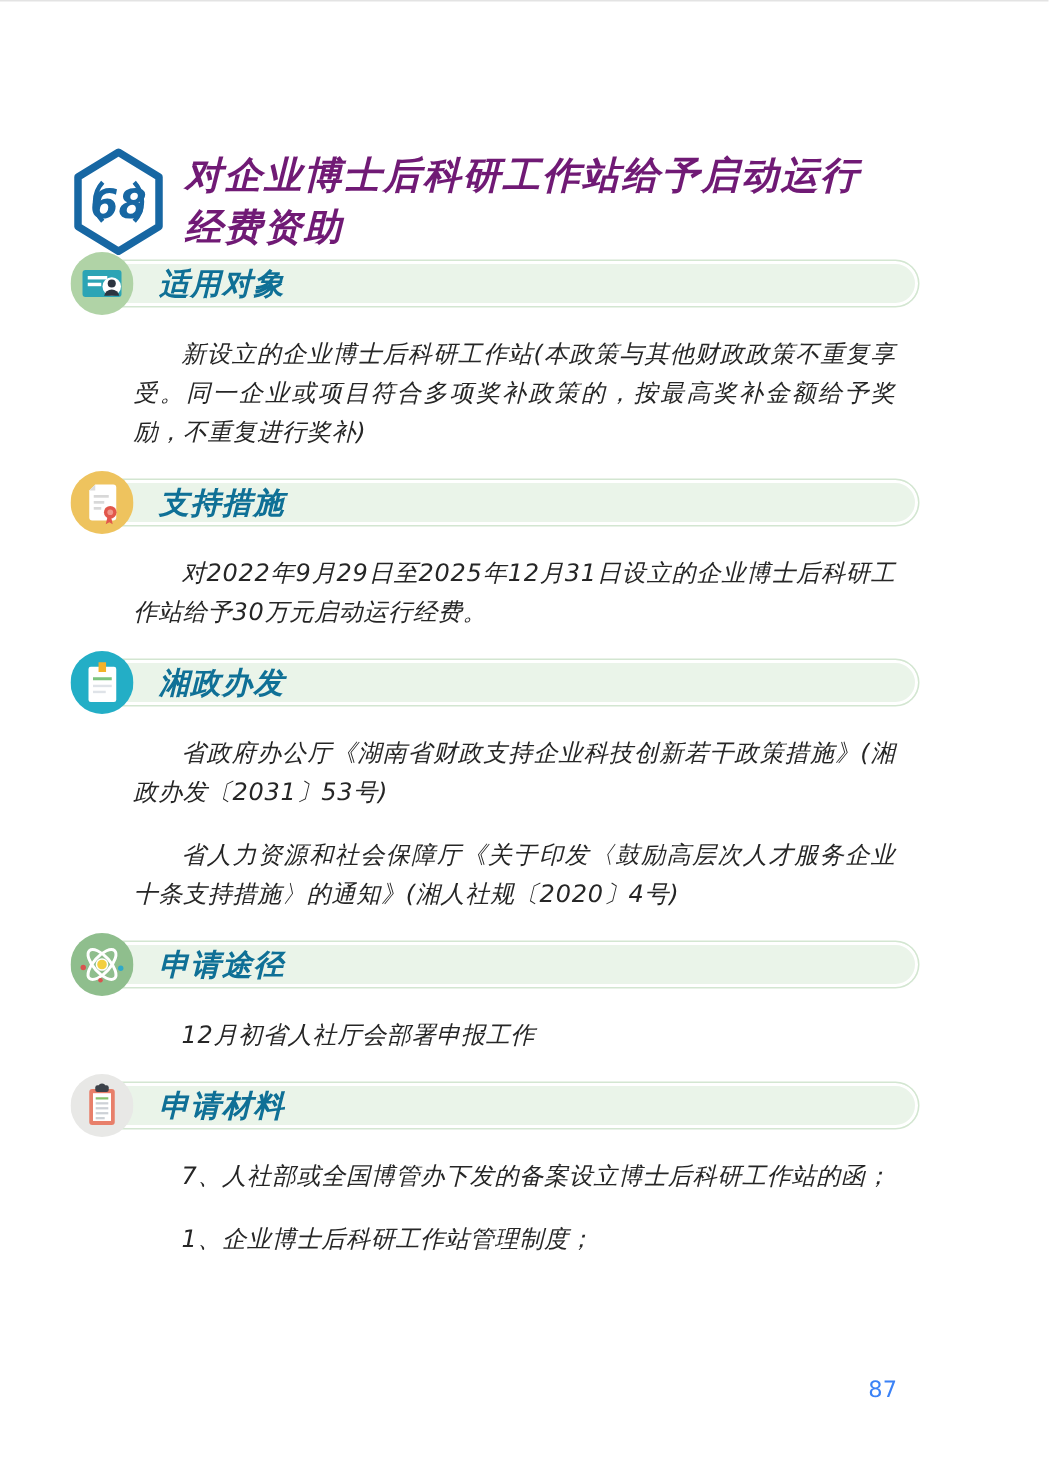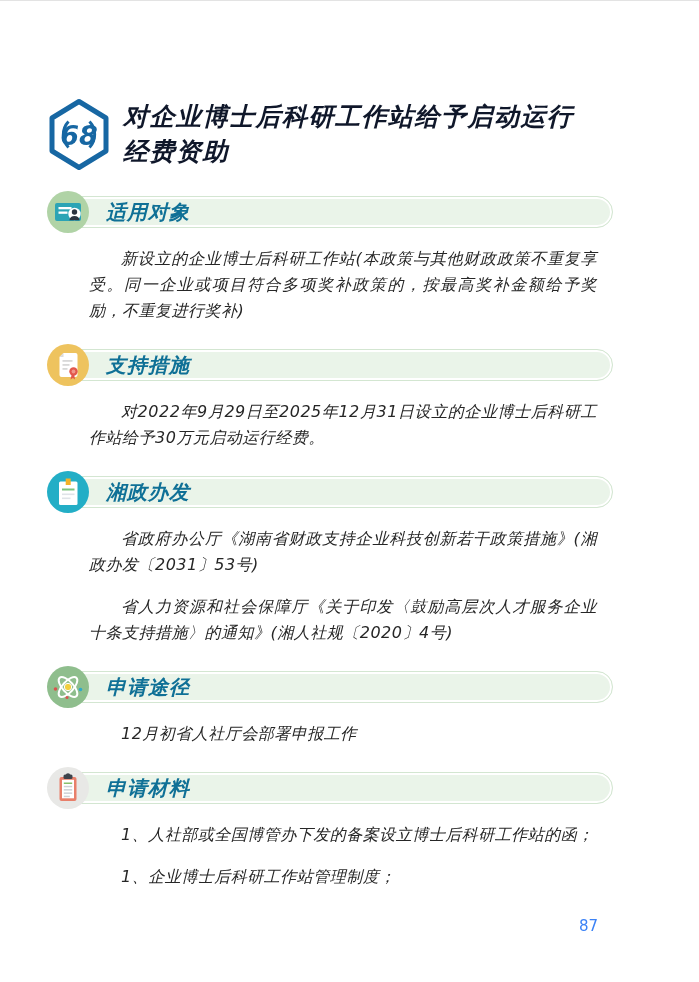--- a/index.html
+++ b/index.html
@@ -8,26 +8,26 @@
     font-family:"DejaVu Sans","Liberation Sans",sans-serif;
     border-top:1px solid #e3e3e3;box-sizing:border-box;overflow:hidden;
   }
   .page{padding:95px 86px 0 48px;font-style:italic;}
 
   
   .title-row{display:flex;align-items:flex-start;gap:13px;}
   .badge{flex:0 0 auto;margin-top:2px;}
   .badge svg{display:block;}
   .doc-title{
-    color:#0f172a;font-size:25px;font-weight:bold;line-height:35px;
+    color:#701a75;font-size:25px;font-weight:bold;line-height:35px;
     letter-spacing:1.5px;margin-top:3px;
   }
 
   
-  .section-head{position:relative;margin-left:8px;height:36px;margin-top:23px;}
+  .section-head{position:relative;margin-left:8px;height:36px;}
   .head-bar{
     position:absolute;left:0;right:0;top:2px;height:30px;
     background:#eaf4e9;border:1px solid #d3e6d1;border-radius:16px;
     box-shadow:inset 0 0 0 2px #ffffff;
   }
   .head-icon{position:absolute;left:-9px;top:-3px;width:42px;height:42px;z-index:2;}
   .head-icon svg{display:block;}
   .head-label{
     position:absolute;left:50px;top:5px;z-index:2;
     font-size:20px;font-weight:bold;color:#0f7096;letter-spacing:1px;
@@ -155,19 +155,19 @@
         <rect x="16.8" y="15.5" width="8.4" height="1.5" fill="#86c06a"></rect>
         <rect x="16.8" y="18.8" width="8.4" height="1.5" fill="#cdd1d6"></rect>
         <rect x="16.8" y="22.1" width="8.4" height="1.5" fill="#cdd1d6"></rect>
         <rect x="16.8" y="25.4" width="8.4" height="1.5" fill="#cdd1d6"></rect>
         <rect x="16.8" y="28.7" width="6" height="1.5" fill="#cdd1d6"></rect>
       </svg>
     </span>
     <span class="head-label">申请材料</span>
   </div>
   <div class="section-body">
-    <p>1、人社部或全国博管办下发的备案设立博士后科研工作站的函；</p>
+    <p>7、人社部或全国博管办下发的备案设立博士后科研工作站的函；</p>
     <p>1、企业博士后科研工作站管理制度；</p>
   </div>
 
 </div>
 
 <div class="page-num">87</div>
 
 </body></html>

